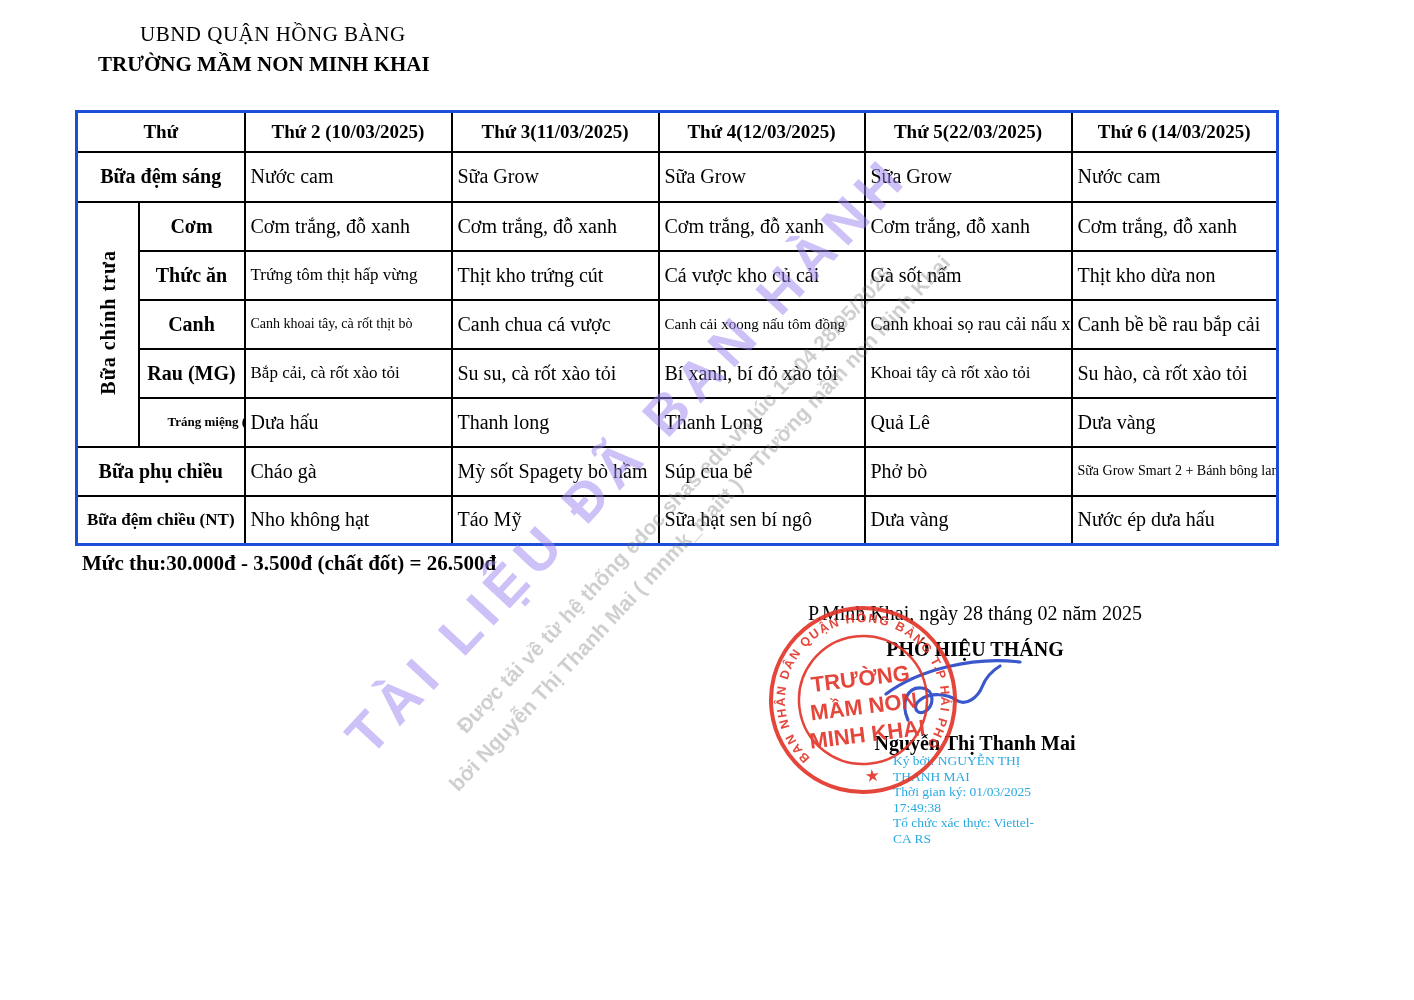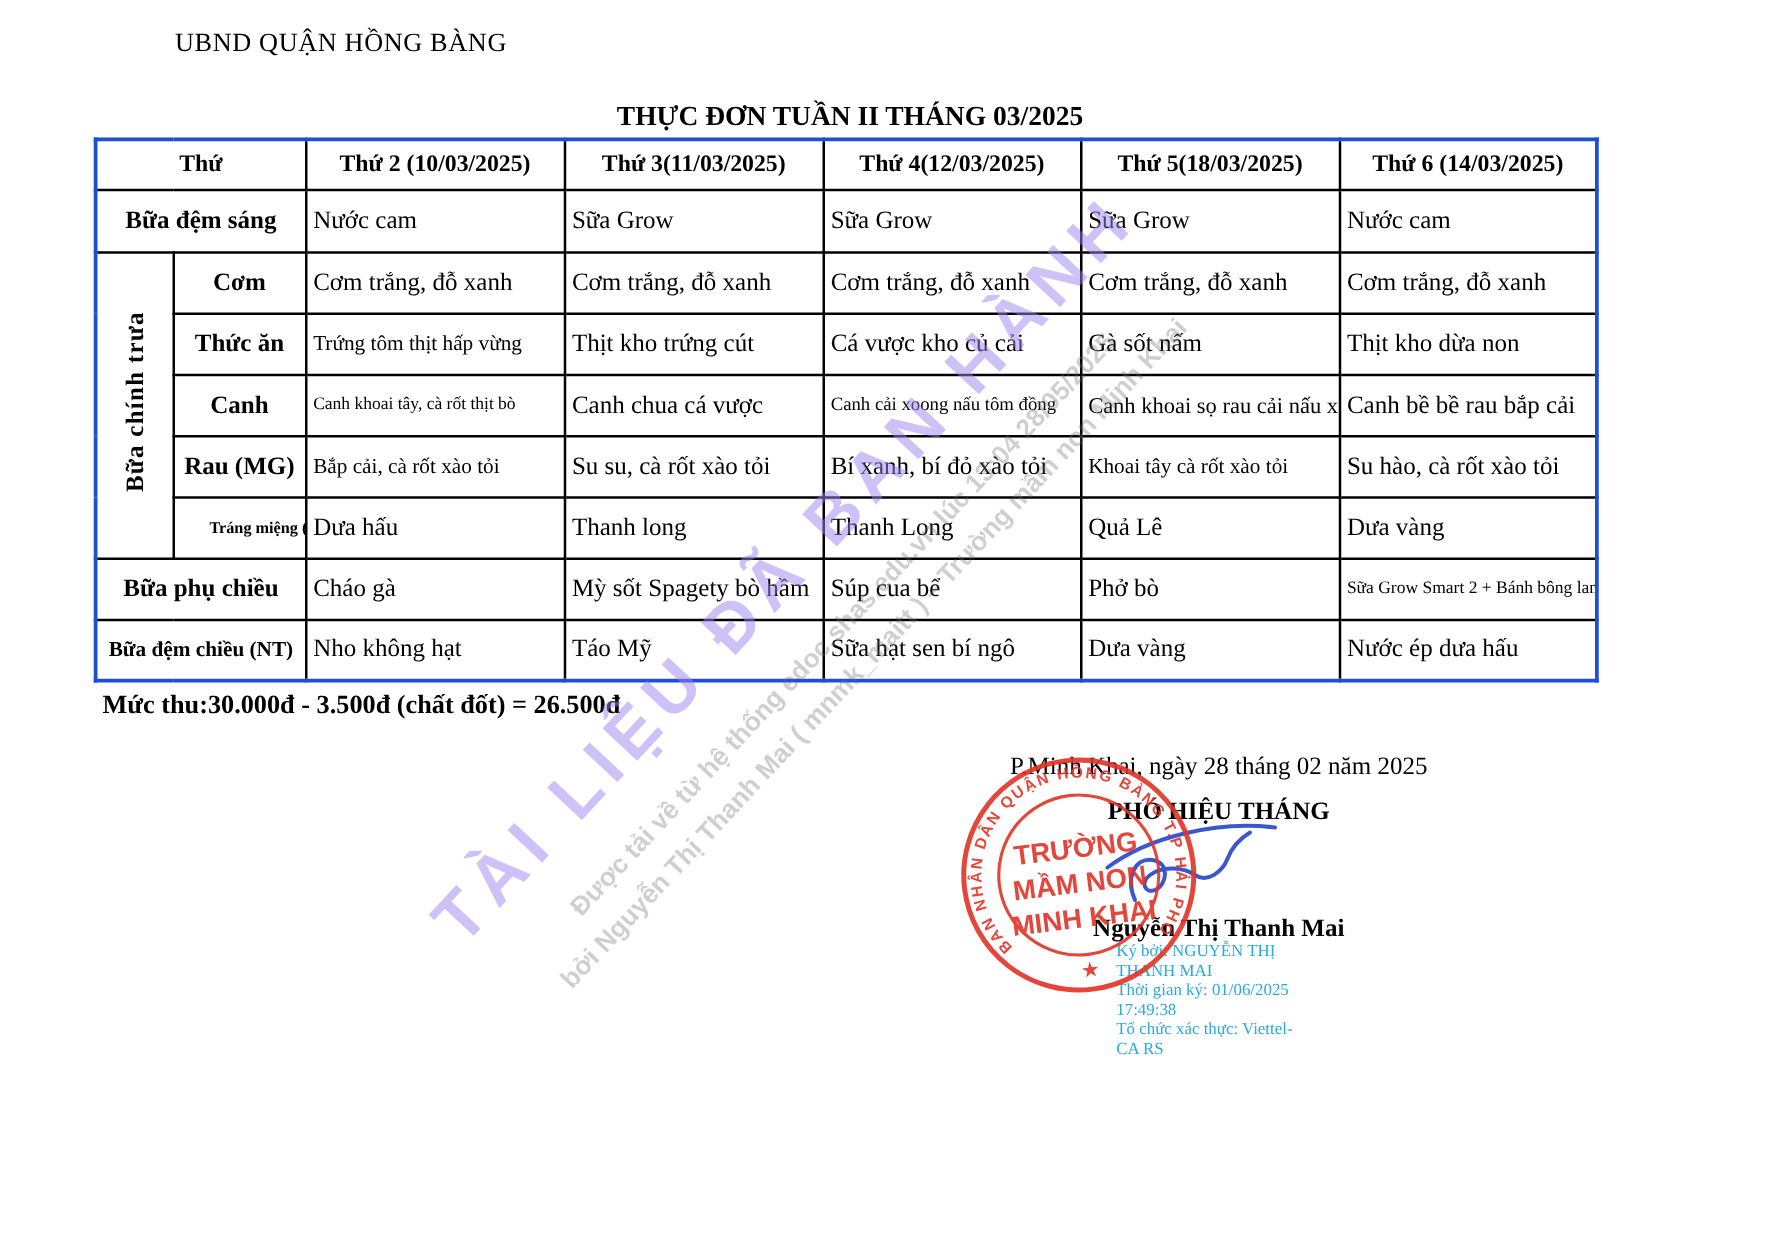--- a/index.html
+++ b/index.html
@@ -44,39 +44,39 @@
   .wm-small { font-family:"Liberation Sans","DejaVu Sans",sans-serif; font-size:21px; font-weight:bold; color:rgba(110,110,110,.33); white-space:nowrap; }
   .wm1 { margin-top:22px; }
   .wm2 { margin-top:10px; }
 </style>
 </head>
 <body>
 
 <div class="page">
 
   <div class="org">UBND QUẬN HỒNG BÀNG</div>
-  <div class="title">THỰC ĐƠN TUẦN II THÁNG 03/2025</div>
+  <div class="school">TRƯỜNG MẦM NON MINH KHAI</div>
 
   <table class="menu">
     <colgroup>
       <col style="width:62px">
         <col style="width:106px">
       <col style="width:207px">
         <col style="width:207px">
         <col style="width:206px">
         <col style="width:207px">
         <col style="width:206px">
     </colgroup>
     <tbody>
         <tr class="r-header">
       <th class="dayhead" colspan="2">Thứ</th>
       <th class="dayhead">Thứ 2 (10/03/2025)</th>
       <th class="dayhead">Thứ 3(11/03/2025)</th>
       <th class="dayhead">Thứ 4(12/03/2025)</th>
-      <th class="dayhead">Thứ 5(18/03/2025)</th>
+      <th class="dayhead">Thứ 5(22/03/2025)</th>
       <th class="dayhead">Thứ 6 (14/03/2025)</th>
     </tr>
     <tr class="r-morning">
       <th class="rlabel" colspan="2">Bữa đệm sáng</th>
       <td class="cell">Nước cam</td>
       <td class="cell">Sữa Grow</td>
       <td class="cell">Sữa Grow</td>
       <td class="cell">Sữa Grow</td>
       <td class="cell">Nước cam</td>
     </tr>
@@ -156,21 +156,21 @@
   <svg class="sign-svg" width="150" height="105" viewBox="0 0 150 105">
     <path d="M 8,52 C 40,28 95,14 142,20" fill="none" stroke="#3a57cc" stroke-width="3.2" stroke-linecap="round"></path>
     <path d="M 30,78 C 22,60 30,44 44,46 C 58,48 56,66 46,70 C 38,73 34,64 42,58 C 52,50 70,52 78,58 C 88,65 100,55 104,45 C 107,37 112,30 122,24" fill="none" stroke="#3a57cc" stroke-width="3.2" stroke-linecap="round"></path>
   </svg>
 
   <div class="signer">Nguyễn Thị Thanh Mai</div>
 
   <div class="digital">
     <div>Ký bởi: NGUYỄN THỊ</div>
     <div>THANH MAI</div>
-    <div>Thời gian ký: 01/06/2025</div>
+    <div>Thời gian ký: 01/03/2025</div>
     <div>17:49:38</div>
     <div>Tổ chức xác thực: Viettel-</div>
     <div>CA RS</div>
   </div>
 
   <svg class="stamp-svg" width="200" height="200" viewBox="-100 -100 200 200">
     <circle r="92" fill="none" stroke="#e23327" stroke-width="4"></circle>
     <circle r="64" fill="none" stroke="#e23327" stroke-width="2.5"></circle>
     <defs>
       <path id="ringpath" d="M -60,50 A 78,78 0 1 1 60,50" fill="none"></path>

